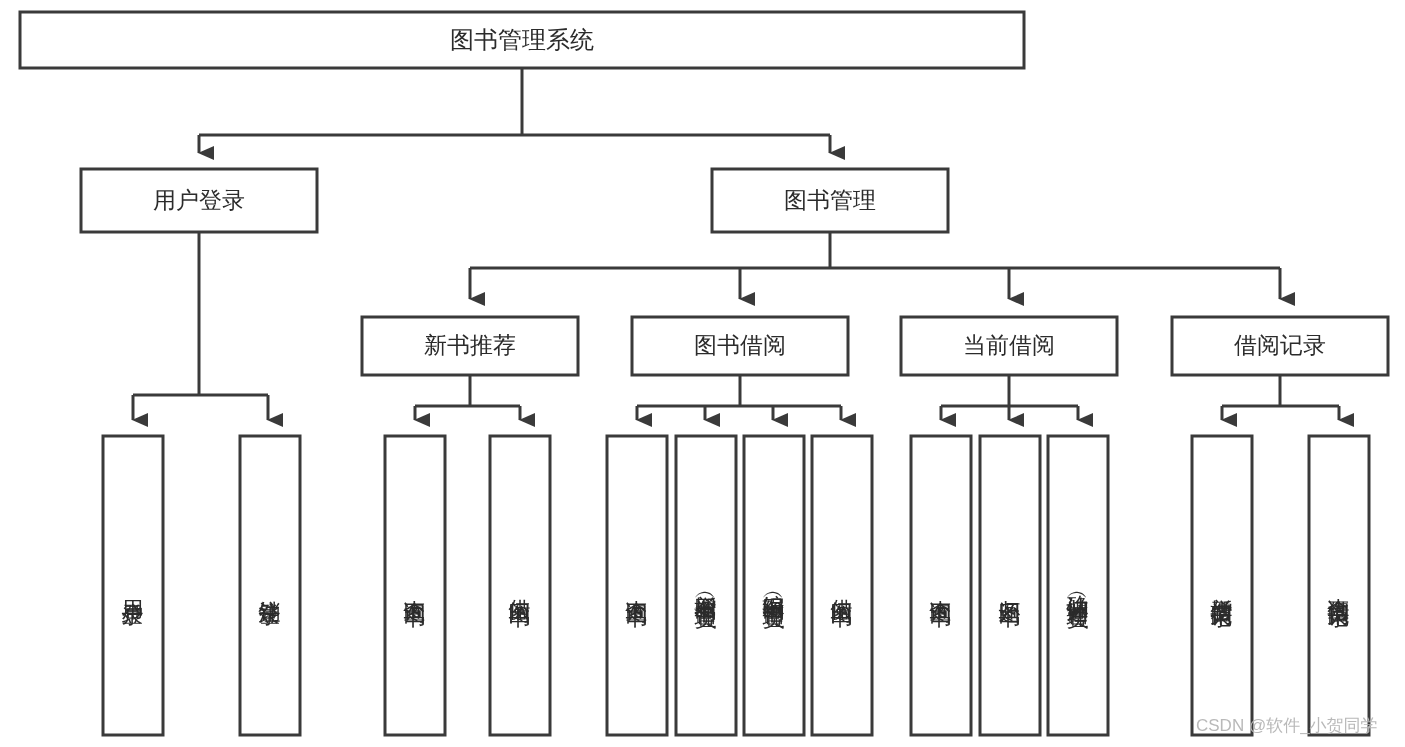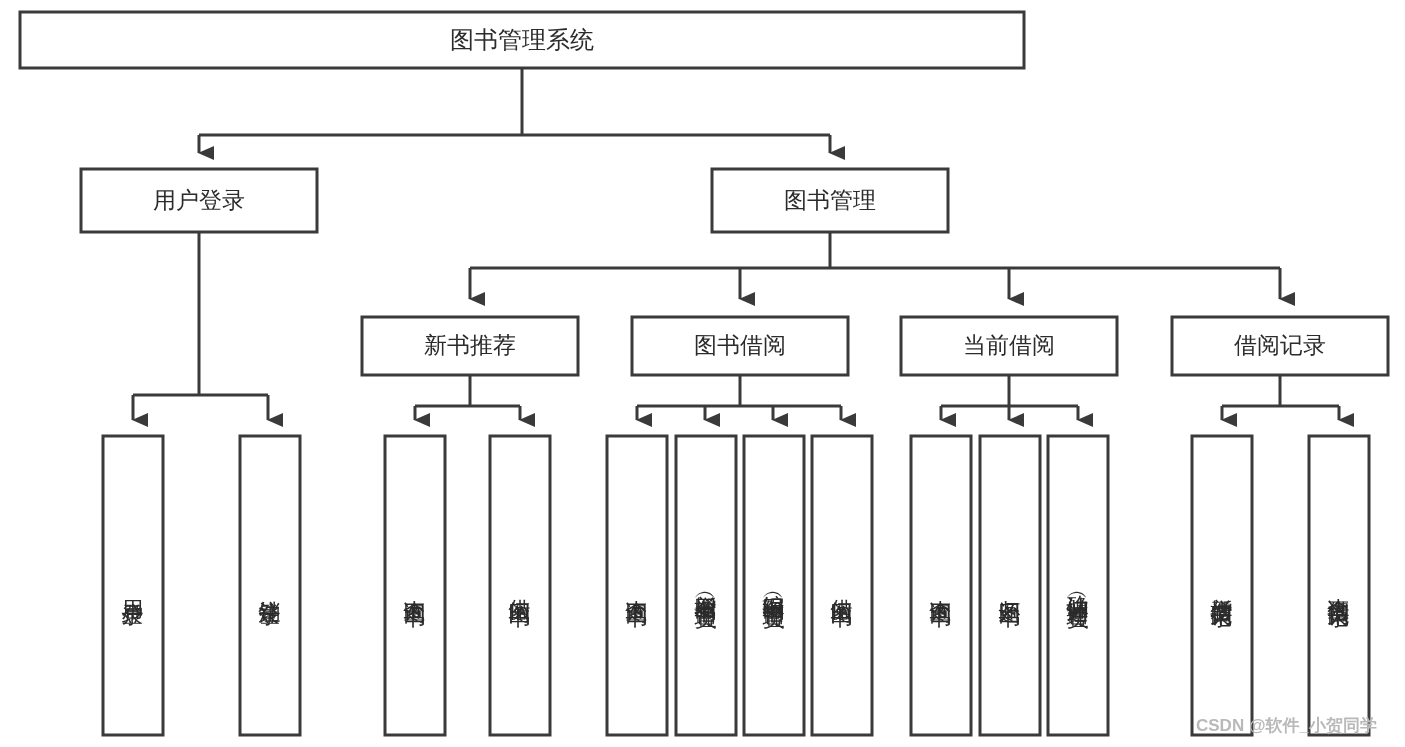--- a/index.html
+++ b/index.html
@@ -208,15 +208,15 @@
   <div class="leaf-label" style="left:744px; top:436px; width:60px; height:299px;">编辑图书（管理员）</div>
   <div class="leaf-label" style="left:812px; top:436px; width:60px; height:299px;">借阅图书</div>
 
   <div class="leaf-label" style="left:911px; top:436px; width:60px; height:299px;">查询图书</div>
   <div class="leaf-label" style="left:980px; top:436px; width:60px; height:299px;">归还图书</div>
   <div class="leaf-label" style="left:1048px; top:436px; width:60px; height:299px;">确认归还（管理员）</div>
 
   <div class="leaf-label" style="left:1192px; top:436px; width:60px; height:299px;">新增借阅记录</div>
   <div class="leaf-label" style="left:1309px; top:436px; width:60px; height:299px;">查询借阅记录</div>
 
-  <div class="watermark" style="left:1196px; top:714px;font-weight:bold;">CSDN @软件_小贺同学</div>
+  <div class="watermark" style="left:1196px; top:714px;">CSDN @软件_小贺同学</div>
 
 </div>
 
 </body></html>

